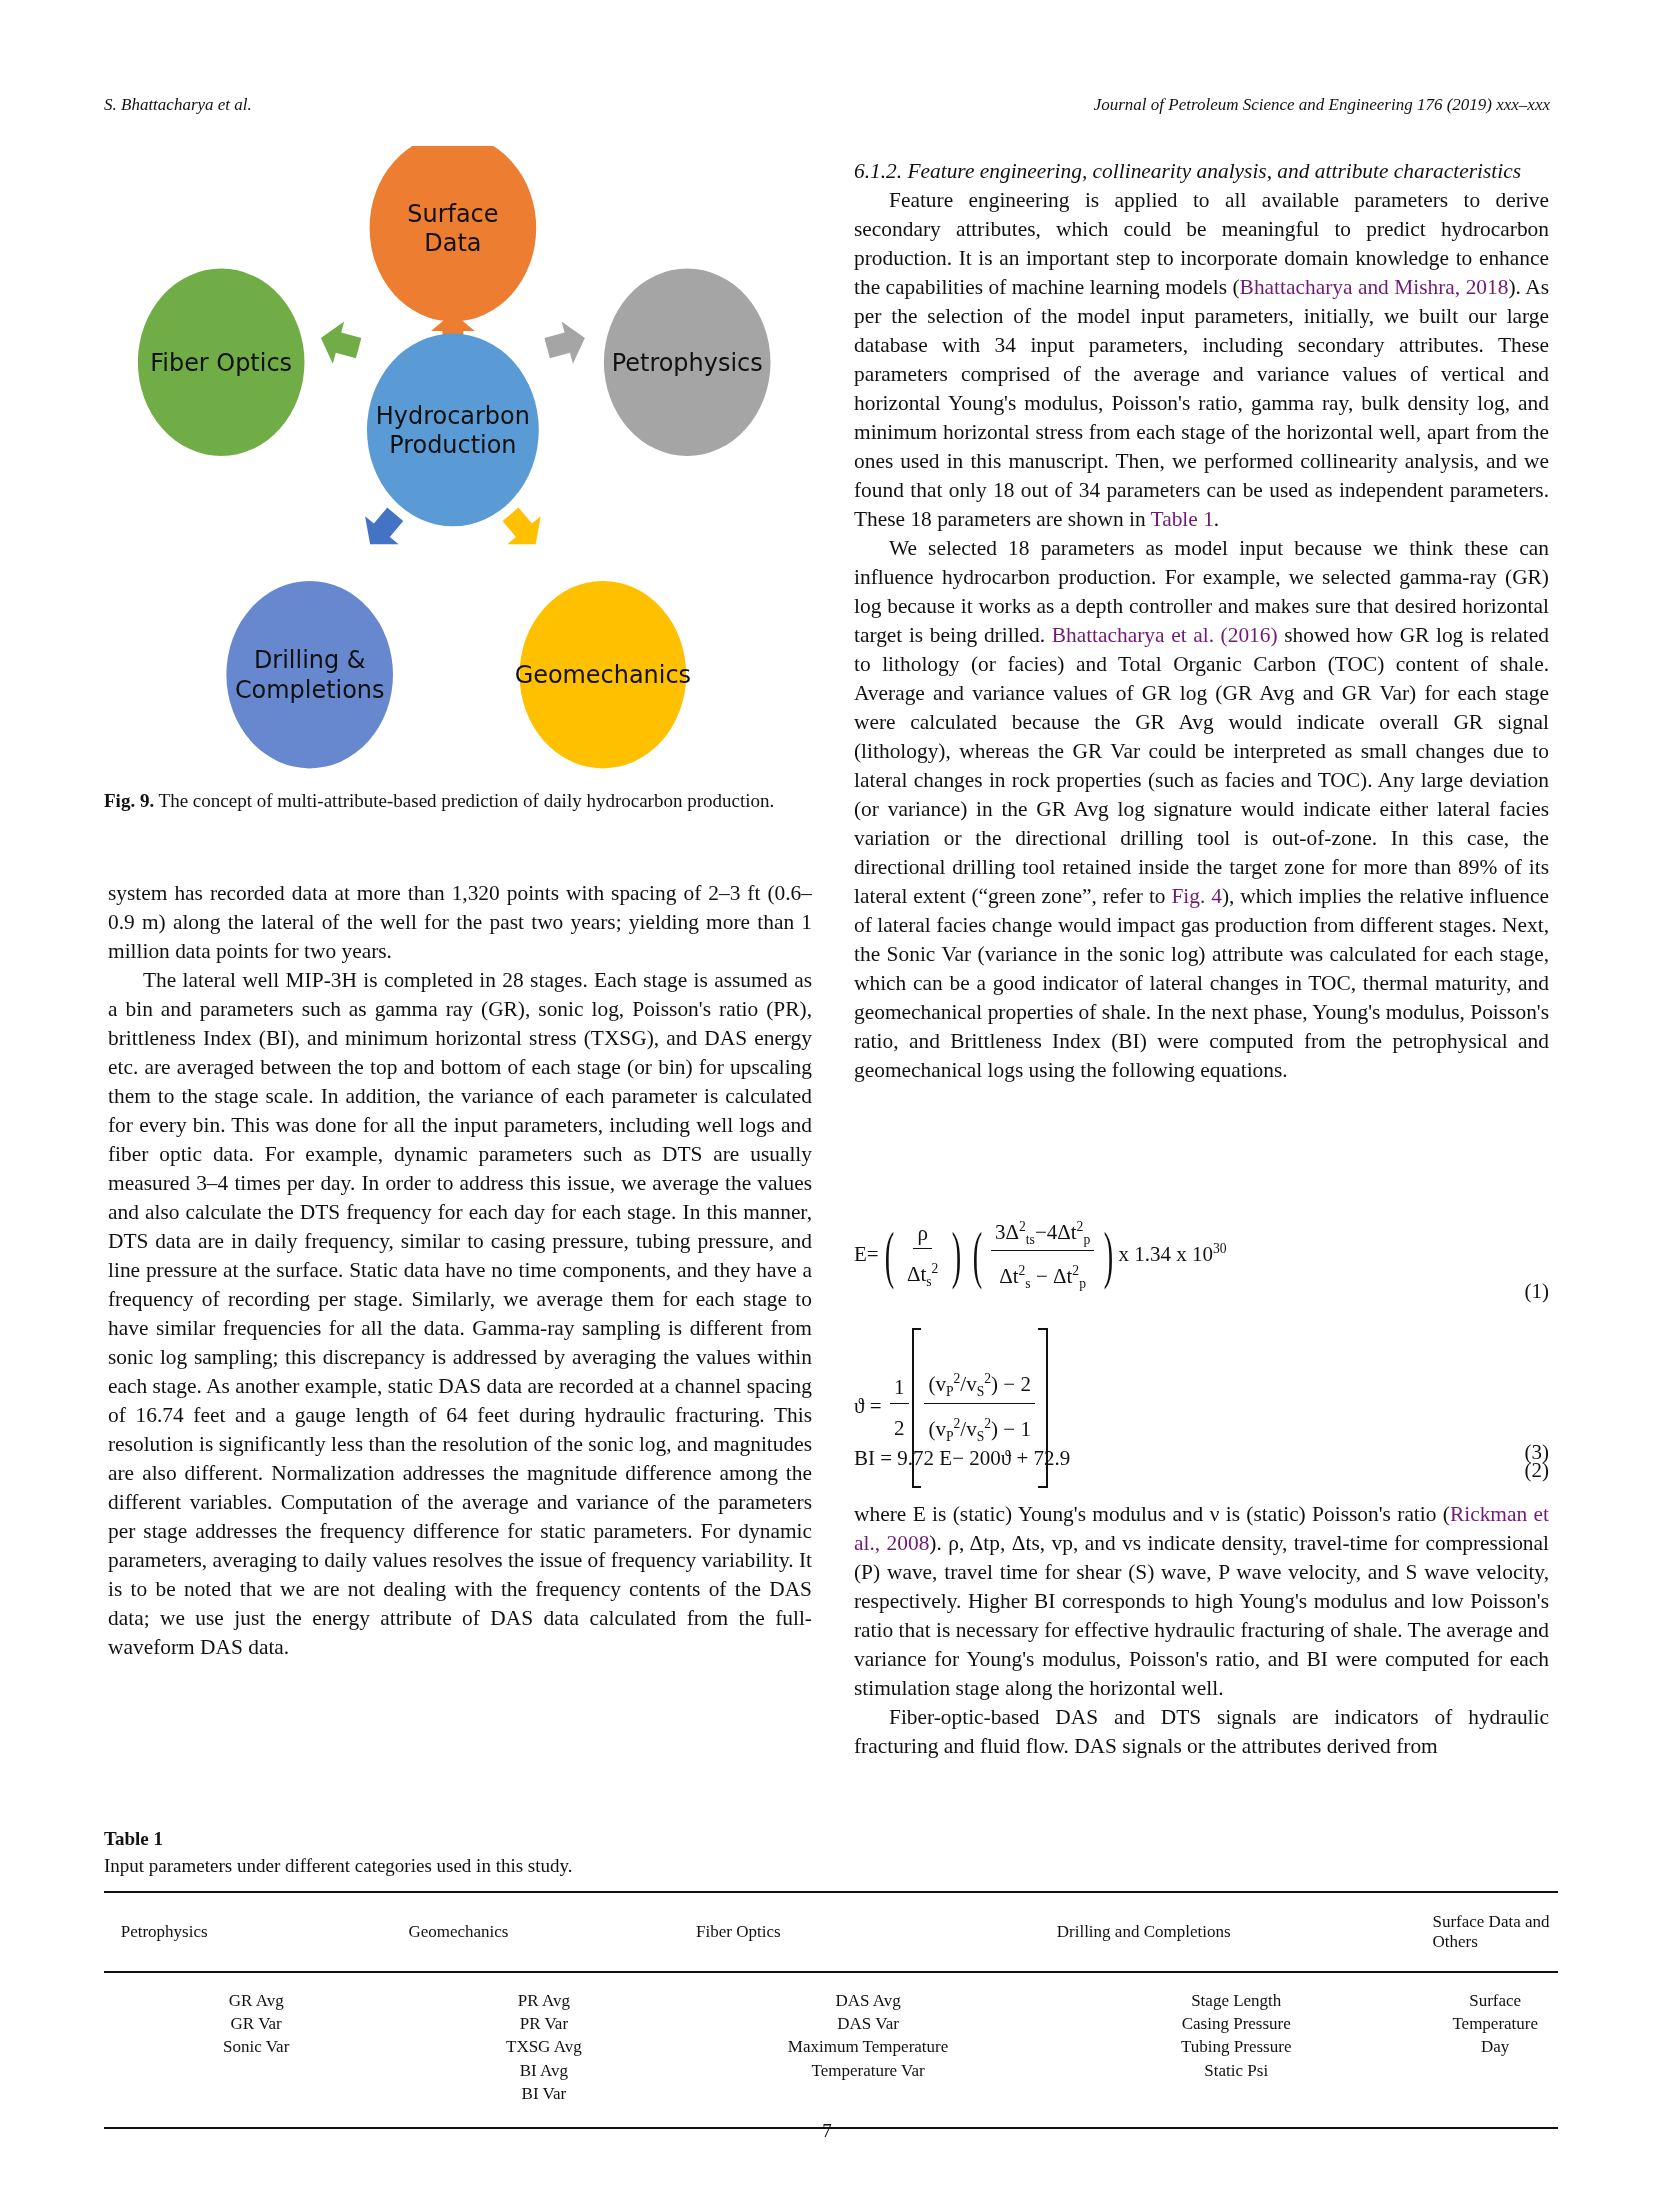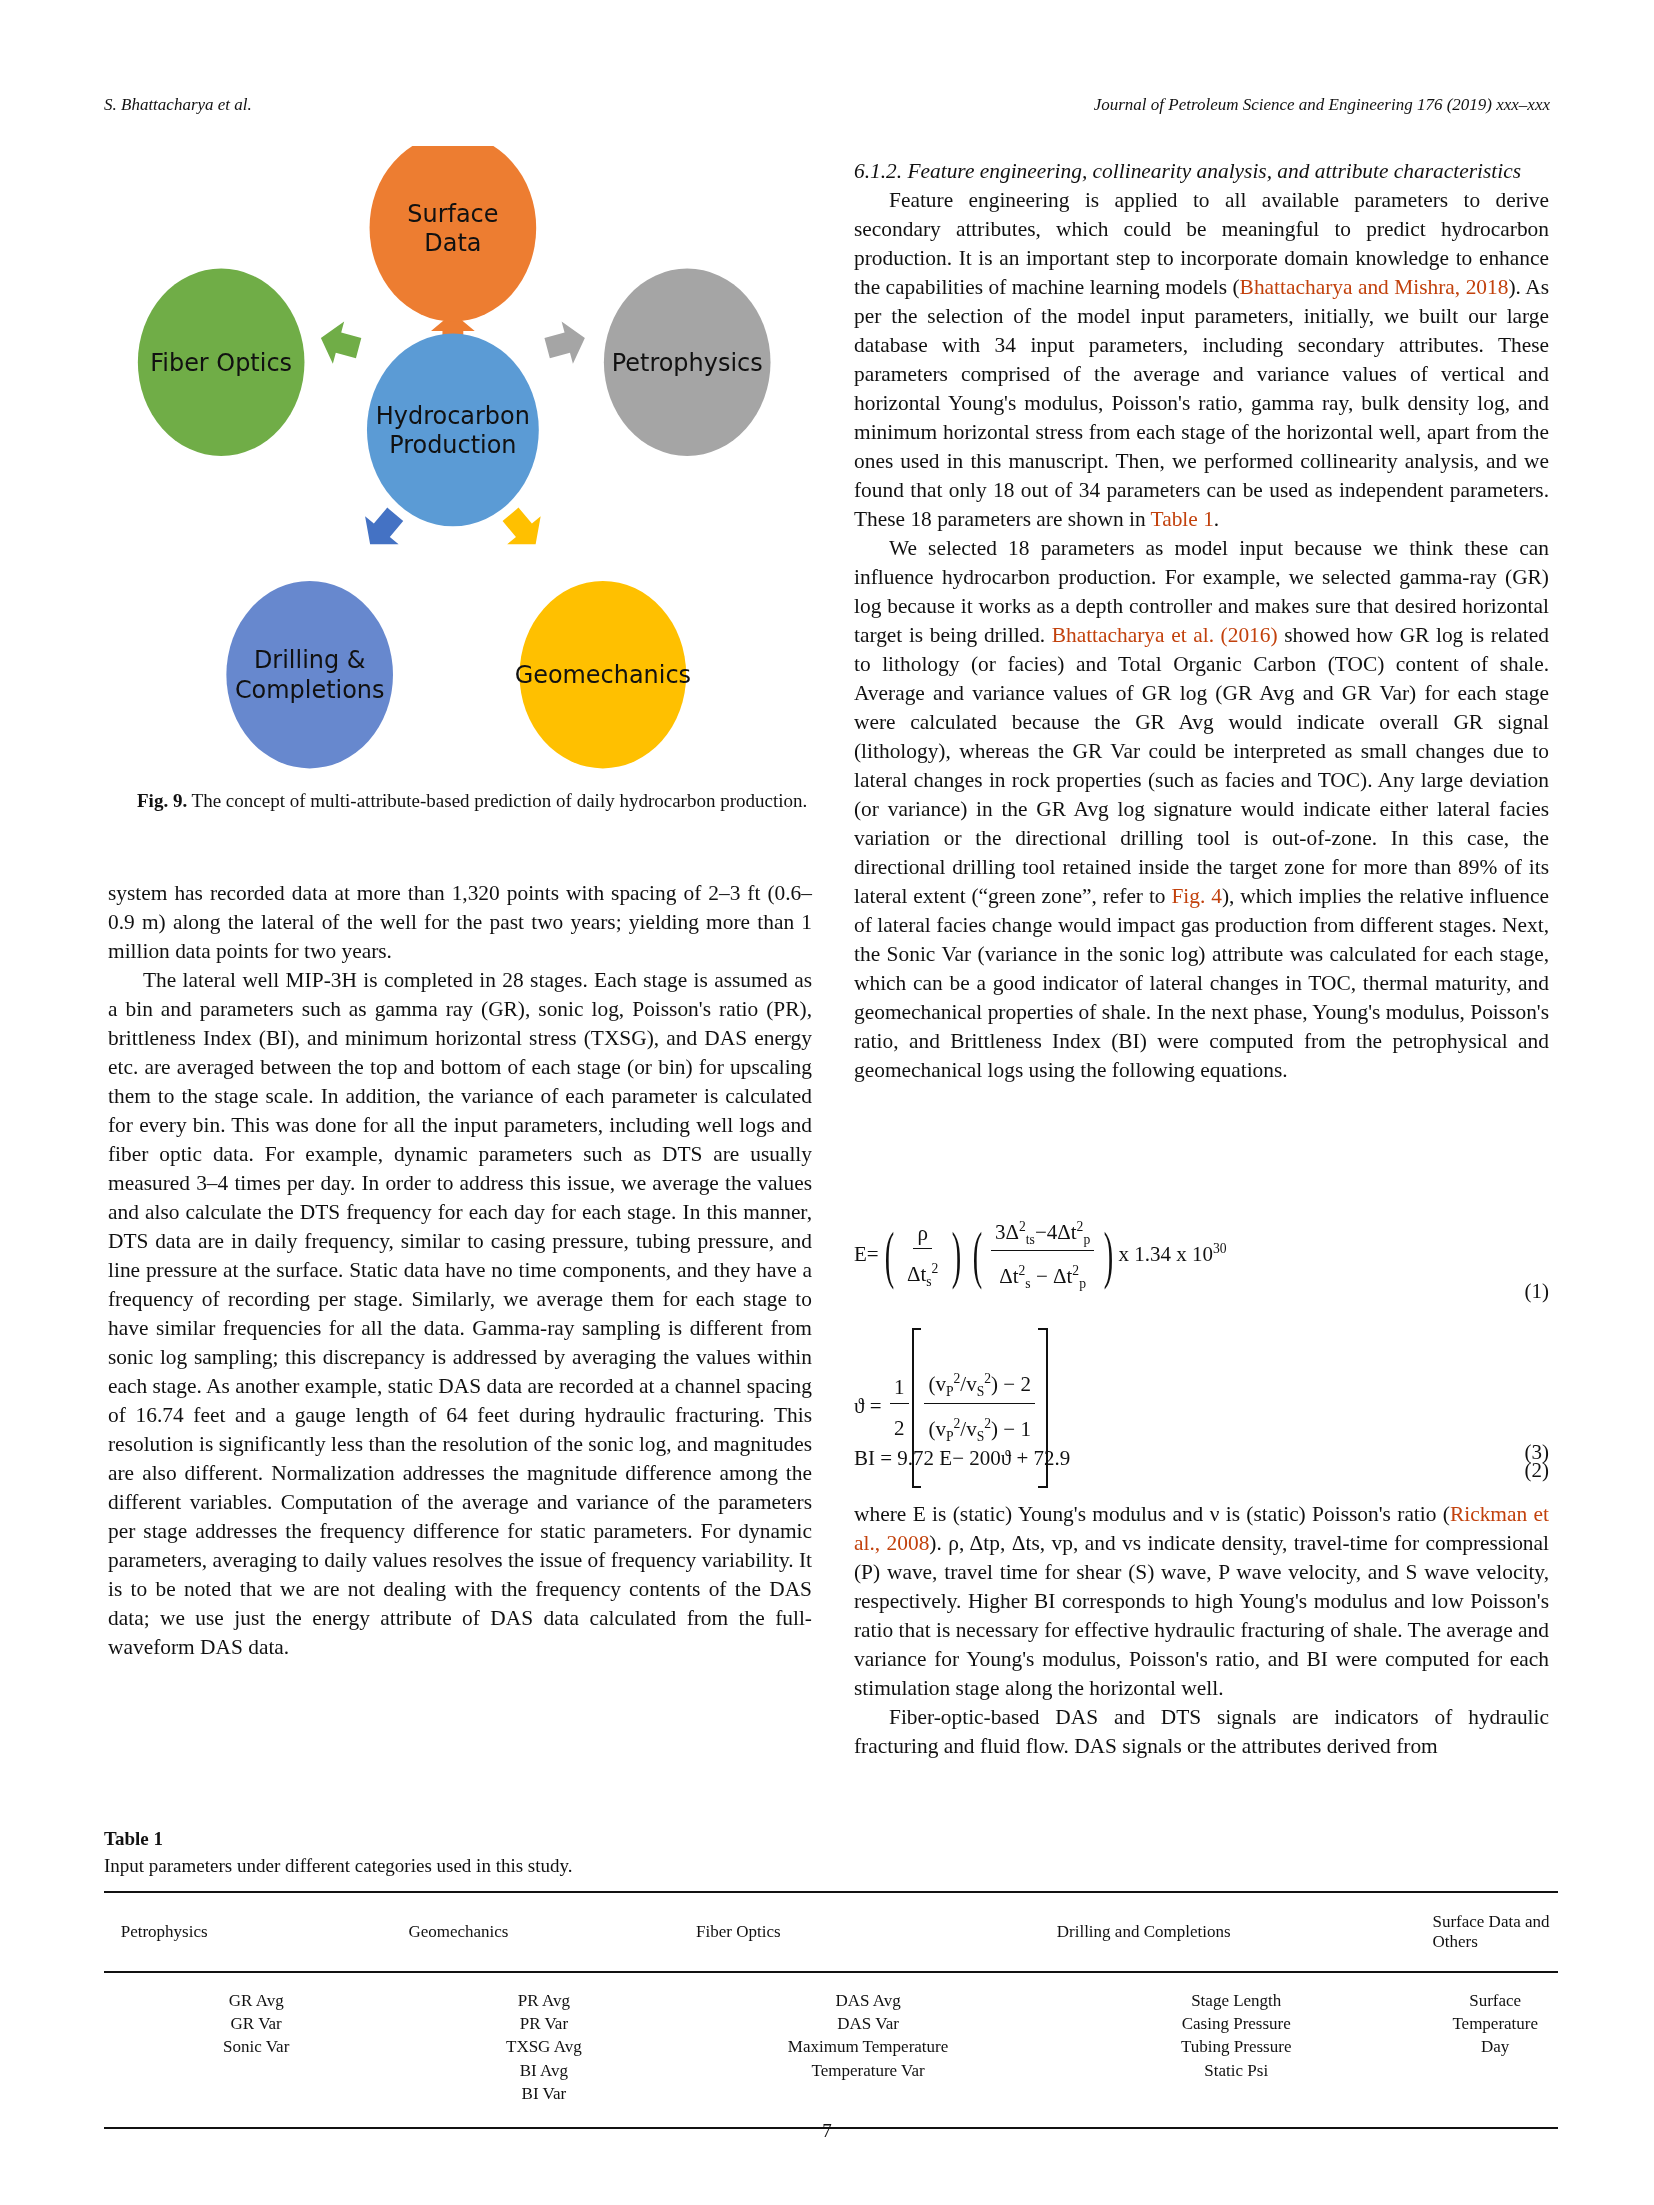--- a/index.html
+++ b/index.html
@@ -8,27 +8,27 @@
     font-family: "Liberation Serif", "DejaVu Serif", serif; color: #111;
   }
   .hdr { position: absolute; top: 95px; font-style: italic; font-size: 17px; }
   .hdr.left { left: 104px; }
   .hdr.right { right: 104px; }
   .col { position: absolute; font-size: 21.4px; line-height: 29px; text-align: justify; }
   .col.left { left: 108px; width: 704px; }
   .col.right { left: 854px; width: 695px; }
   .col p { margin: 0; }
   .col p.indent { text-indent: 35px; }
-  .link { color: #c2410c; }
+  .link { color: #701a75; }
   .secttl { font-style: italic; }
   .figure { position: absolute; left: 104px; top: 146px; width: 729px; height: 646px; }
   .figure svg { width: 100%; height: 100%; }
   .figure text { font-family: "DejaVu Sans", sans-serif; font-size: 46px; fill: #111; }
   .caption { position: absolute; left: 104px; top: 787px; width: 704px; font-size: 19px; line-height: 28px; text-align: justify; }
-  .caption b { font-weight: bold; margin-left: 33px; }
+  .caption b { font-weight: bold; }
   .eq { position: absolute; left: 854px; width: 695px; font-family: "Liberation Serif", serif; font-size: 21px; }
   .eqnum { position: absolute; right: 0; font-size: 21px; }
   .frac { display: inline-flex; flex-direction: column; align-items: center; vertical-align: middle; margin: 0 3.1px; }
   .frac .num { border-bottom: 1.6px solid #111; padding: 0 4.2px 2.1px 4.2px; }
   .frac .den { padding: 2.1px 4.2px 0 4.2px; margin-top: 10px; }
   .paren { font-size: 63px; font-weight: 100; vertical-align: middle; line-height: 1; transform: scaleX(0.45); display: inline-block; }
   .bracket { display: inline-block; vertical-align: middle; border: 2.1px solid #111; width: 7.3px; height: 156px; }
   .bracket.l { border-right: none; }
   .bracket.r { border-left: none; }
   sub, sup { font-size: 0.65em; }

